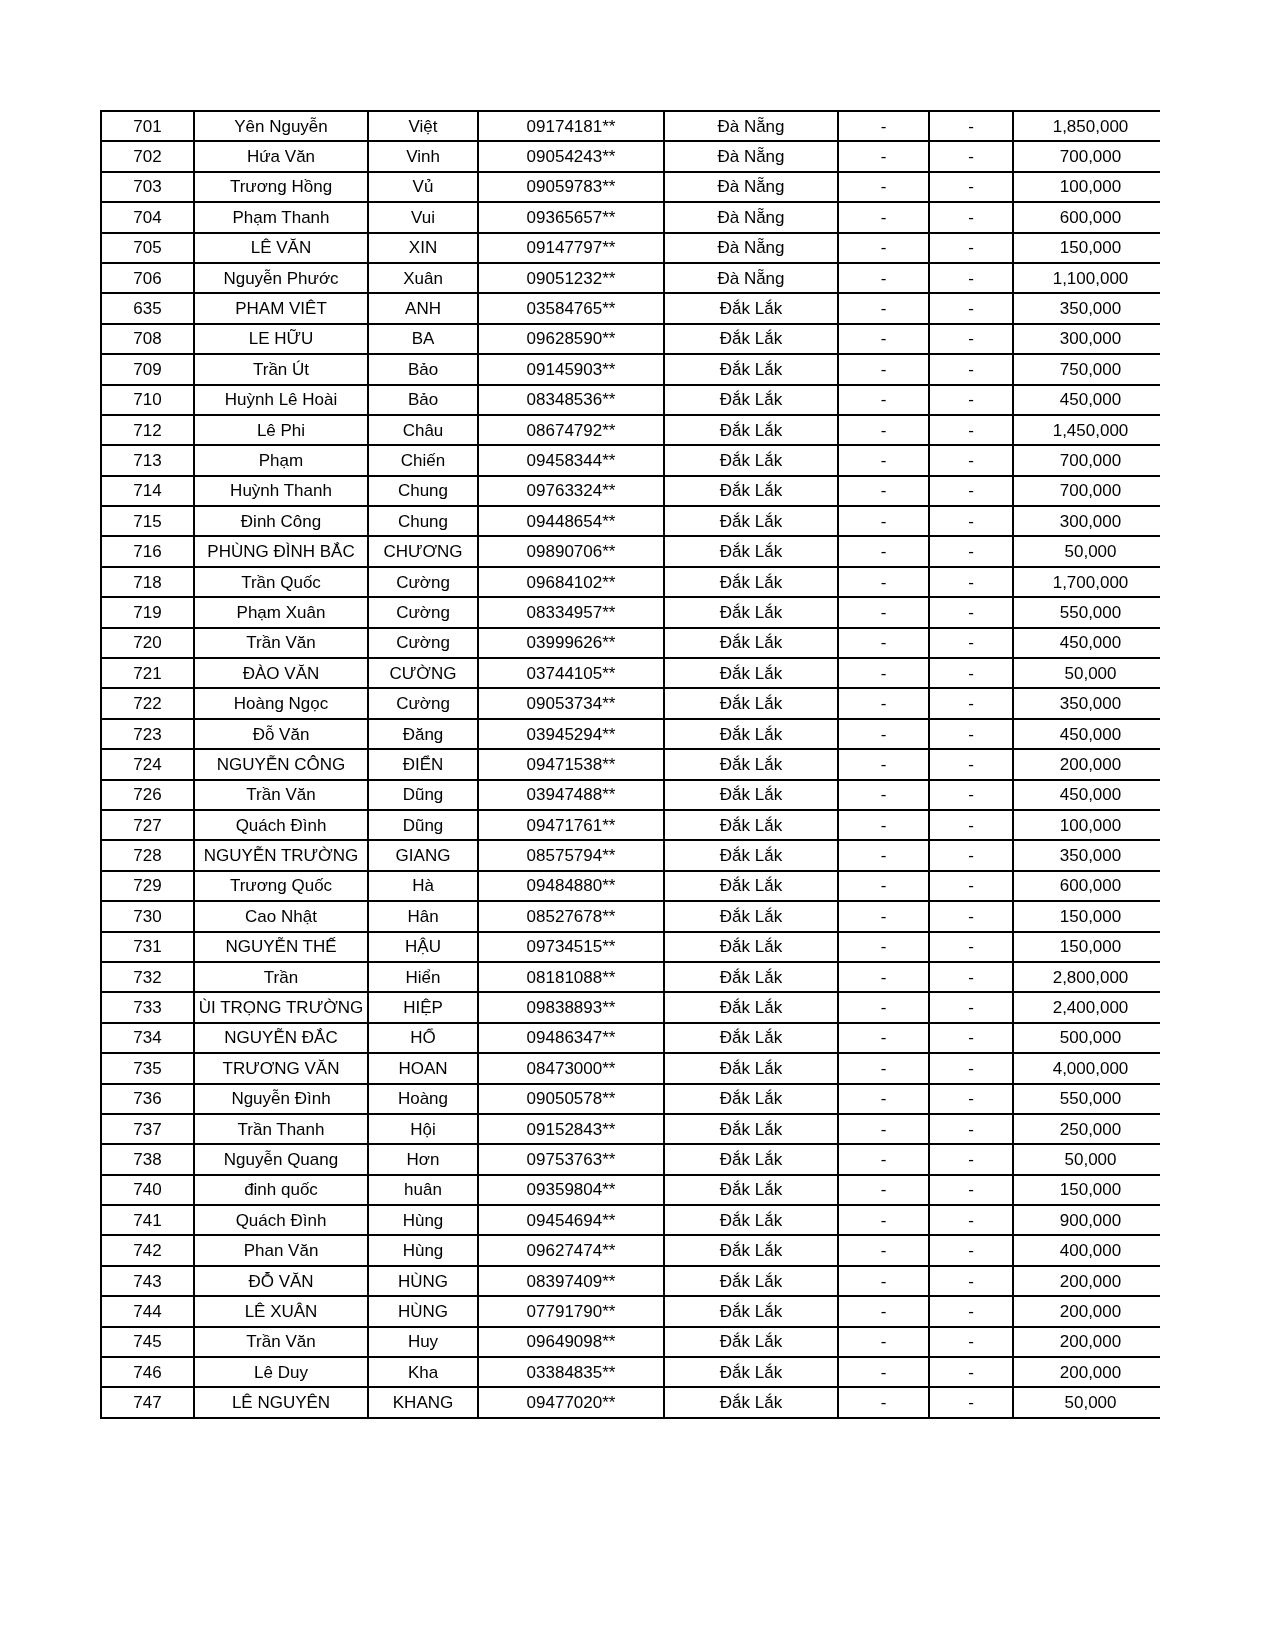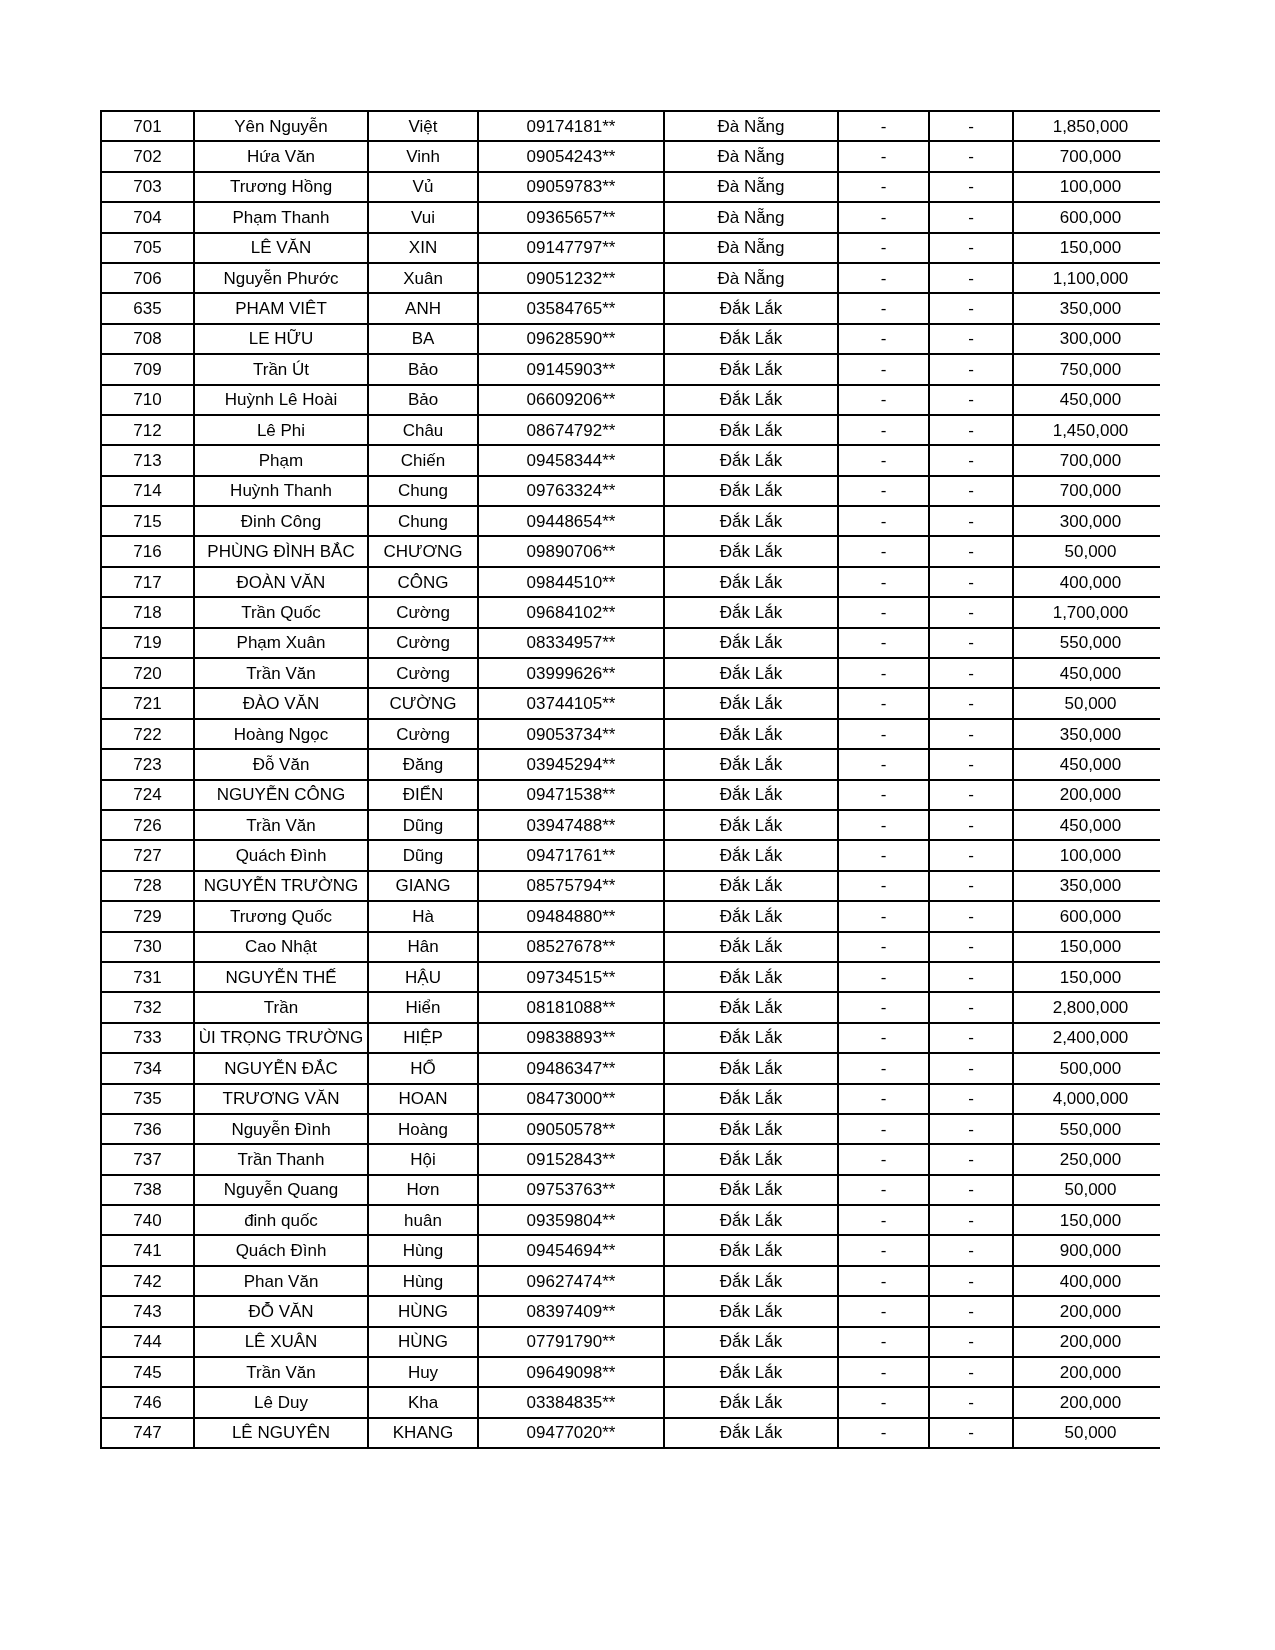--- a/index.html
+++ b/index.html
@@ -122,21 +122,21 @@
           <td class="c-phone">09145903**</td>
           <td class="c-prov">Đắk Lắk</td>
           <td class="c-dash">-</td>
           <td class="c-dash">-</td>
           <td class="c-amt">750,000</td>
         </tr>
         <tr>
           <td class="c-id">710</td>
           <td class="c-name">Huỳnh Lê Hoài</td>
           <td class="c-giv">Bảo</td>
-          <td class="c-phone">06609206**</td>
+          <td class="c-phone">08348536**</td>
           <td class="c-prov">Đắk Lắk</td>
           <td class="c-dash">-</td>
           <td class="c-dash">-</td>
           <td class="c-amt">450,000</td>
         </tr>
         <tr>
           <td class="c-id">712</td>
           <td class="c-name">Lê Phi</td>
           <td class="c-giv">Châu</td>
           <td class="c-phone">08674792**</td>
@@ -177,30 +177,20 @@
         </tr>
         <tr>
           <td class="c-id">716</td>
           <td class="c-name">PHÙNG ĐÌNH BẮC</td>
           <td class="c-giv">CHƯƠNG</td>
           <td class="c-phone">09890706**</td>
           <td class="c-prov">Đắk Lắk</td>
           <td class="c-dash">-</td>
           <td class="c-dash">-</td>
           <td class="c-amt">50,000</td>
-        </tr>
-        <tr>
-          <td class="c-id">717</td>
-          <td class="c-name">ĐOÀN VĂN</td>
-          <td class="c-giv">CÔNG</td>
-          <td class="c-phone">09844510**</td>
-          <td class="c-prov">Đắk Lắk</td>
-          <td class="c-dash">-</td>
-          <td class="c-dash">-</td>
-          <td class="c-amt">400,000</td>
         </tr>
         <tr>
           <td class="c-id">718</td>
           <td class="c-name">Trần Quốc</td>
           <td class="c-giv">Cường</td>
           <td class="c-phone">09684102**</td>
           <td class="c-prov">Đắk Lắk</td>
           <td class="c-dash">-</td>
           <td class="c-dash">-</td>
           <td class="c-amt">1,700,000</td>

